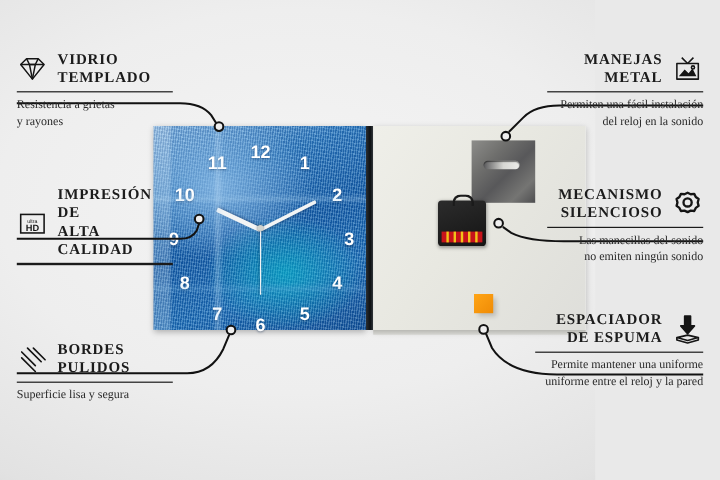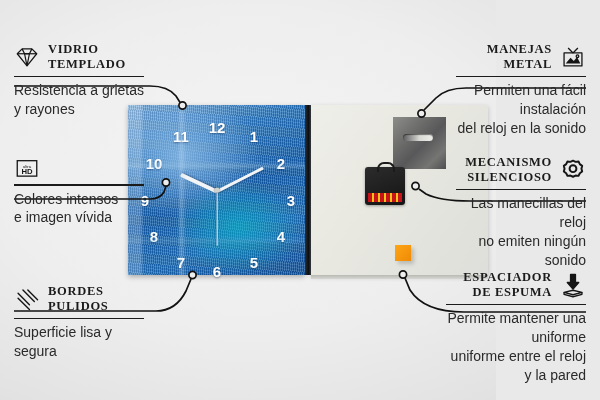--- a/index.html
+++ b/index.html
@@ -93,21 +93,21 @@
   
   .callout{position:absolute;}
   .callout .head{display:flex;align-items:center;gap:8px;}
   .callout .title{
     font-family:"Liberation Serif",serif;font-weight:700;
     font-size:12.5px;letter-spacing:.7px;color:#1b1b1b;line-height:1.22;
     text-transform:uppercase;
   }
   .callout .rule{height:1.6px;background:#1b1b1b;margin:3px 0 4px;}
   .callout .body{
-    font-family:Liberation Sans, sans-serif;font-size:14px;color:#2a2a2a;line-height:1.35;
+    font-family:Liberation Serif, serif;font-size:10px;color:#2a2a2a;line-height:1.35;
   }
   .left  {text-align:left;}
   .left .head{justify-content:flex-start;}
   .right {text-align:right;}
   .right .head{justify-content:flex-end;}
   .ico{width:26px;height:26px;flex:0 0 26px;display:block;}
 
   svg.link{position:absolute;left:0;top:0;width:600px;height:400px;overflow:visible;pointer-events:none;}
 </style>
 </head>
@@ -199,26 +199,26 @@
     </div>
   </div>
 
   <div class="callout left" style="left:14px;top:155px;width:130px;">
     <div class="head">
       <svg class="ico" viewBox="0 0 32 32">
         <rect x="4" y="7" width="24" height="19" fill="none" stroke="#151515" stroke-width="1.6"></rect>
         <text x="16" y="15.5" font-family="Liberation Sans, sans-serif" font-size="5.4" text-anchor="middle" fill="#151515">ultra</text>
         <text x="16" y="23.5" font-family="Liberation Sans, sans-serif" font-size="9.5" font-weight="bold" text-anchor="middle" fill="#151515">HD</text>
       </svg>
-    </div>
-    <div class="rule"></div>
-    <div class="body">
-      <div>Colores intensos</div>
-      <div>e imagen vívida</div>
-    </div>
+      <div class="title">
+        <div>IMPRESIÓN DE</div>
+        <div>ALTA CALIDAD</div>
+      </div>
+    </div>
+    <div class="rule"></div>
   </div>
 
   <div class="callout left" style="left:14px;top:284px;width:130px;">
     <div class="head">
       <svg class="ico" viewBox="0 0 32 32">
         <g stroke="#151515" stroke-width="1.7" fill="none" stroke-linecap="round">
           <path d="M5 9 L19 23"></path>
             <path d="M5 15 L19 29"></path>
             <path d="M11 5 L25 19"></path>
             <path d="M17 5 L29 17"></path>
@@ -267,26 +267,26 @@
         <g fill="none" stroke="#151515" stroke-width="2.4" stroke-linejoin="round">
           <path d="M16 4.5 L19.2 6 L22.8 5.6 L24.4 8.8 L27.3 10.9 L26.4 14.4 L27.3 17.9 L24.4 20 L22.8 23.2
                    L19.2 22.8 L16 24.3 L12.8 22.8 L9.2 23.2 L7.6 20 L4.7 17.9 L5.6 14.4 L4.7 10.9 L7.6 8.8
                    L9.2 5.6 L12.8 6 Z"></path>
           <circle cx="16" cy="14.4" r="4.2"></circle>
         </g>
       </svg>
     </div>
     <div class="rule"></div>
     <div class="body">
-      <div>Las manecillas del reloj</div>
+      <div>Las manecillas del sonido</div>
       <div>no emiten ningún sonido</div>
     </div>
   </div>
 
-  <div class="callout right" style="left:446px;top:270px;width:140px;text-align:right;">
+  <div class="callout right" style="left:446px;top:259px;width:140px;text-align:right;">
     <div class="head">
       <div class="title">
         <div>ESPACIADOR</div>
         <div>DE ESPUMA</div>
       </div>
       <svg class="ico" viewBox="0 0 32 32">
         <g fill="none" stroke="#151515" stroke-width="1.7" stroke-linejoin="round">
           <path d="M13 3 H19 V13 H23 L16 21 L9 13 H13 Z" fill="#151515"></path>
           <path d="M16 22.5 L27 25 L16 28 L5 25 Z"></path>
           <path d="M5 25 V27.5 L16 30.5 L27 27.5 V25"></path>

